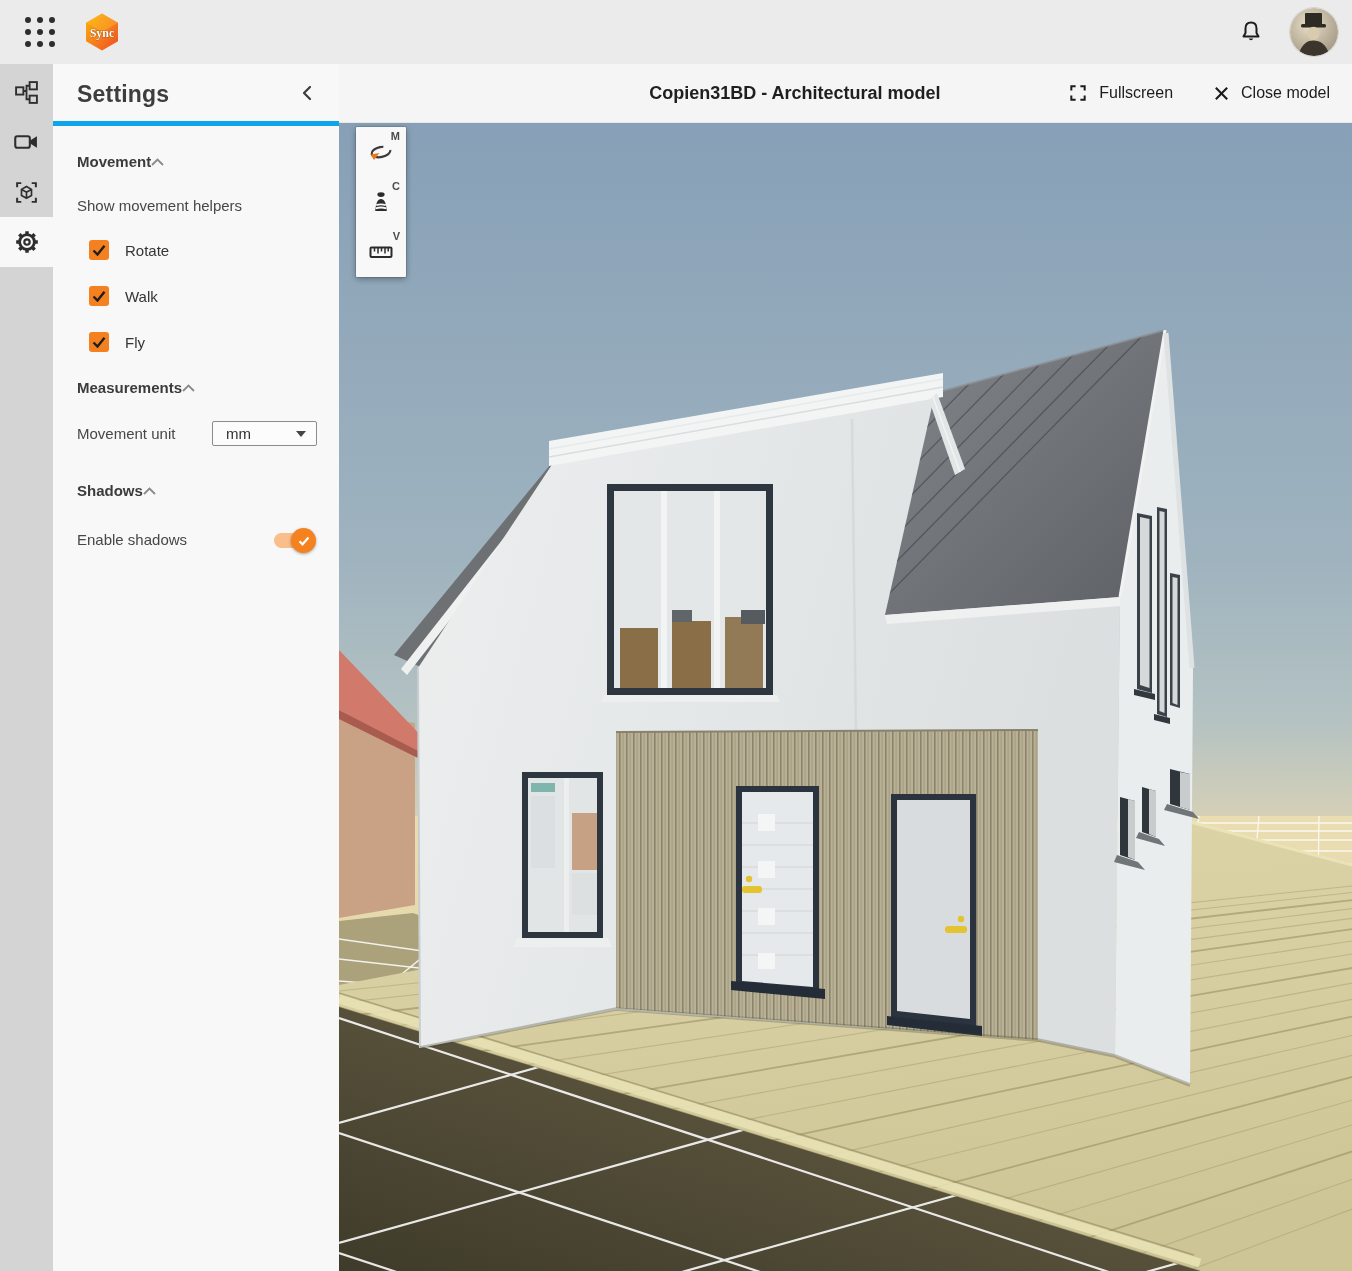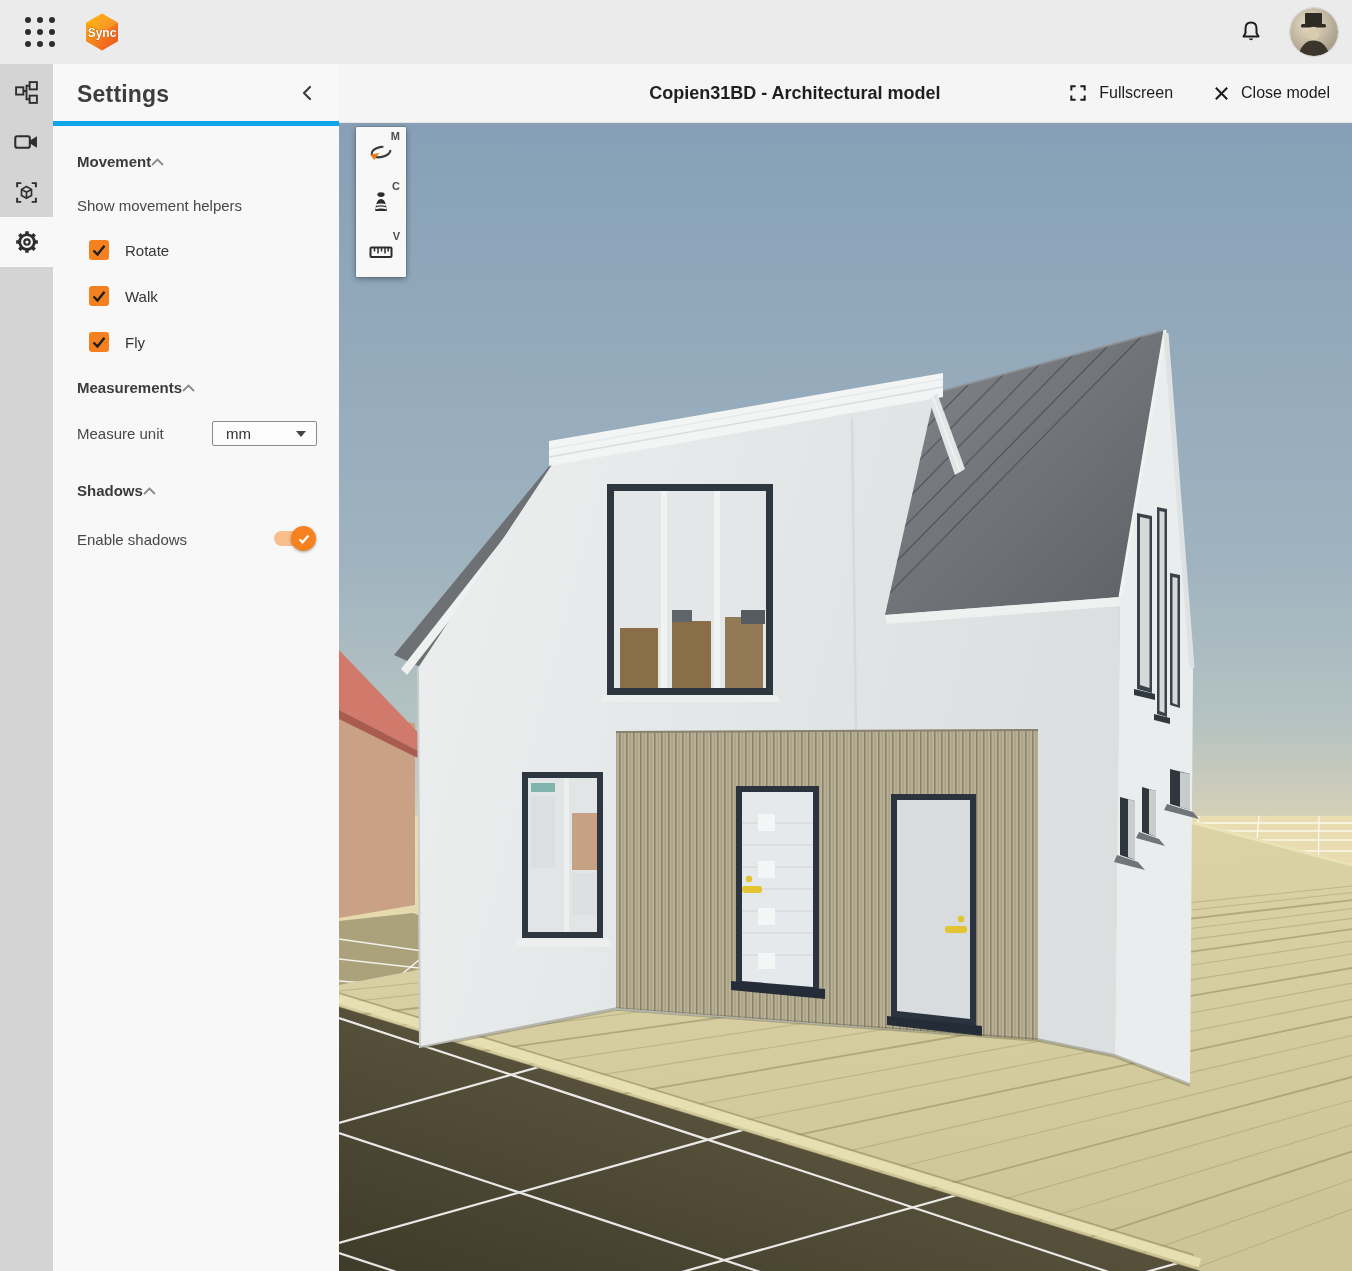--- a/index.html
+++ b/index.html
@@ -4,21 +4,21 @@
 <style>
   * { box-sizing: border-box; margin: 0; padding: 0; }
   html,body { width:1352px; height:1271px; }
   body { font-family:"Liberation Sans", sans-serif; background:#EBEBEB; overflow:hidden; }
 
   
   .topbar { height:64px; display:flex; align-items:center; background:#EBEBEB; padding:0 14px 0 24px; }
   .appgrid { width:32px; height:32px; background:none; border:none; cursor:pointer;
              display:grid; grid-template-columns:repeat(3,1fr); grid-template-rows:repeat(3,1fr); gap:4px; place-items:center; }
   .appgrid i { width:6px; height:6px; border-radius:50%; background:#2d2d2d; }
-  .logo { margin-left:26px; width:40px; height:40px; cursor:pointer; }
+  .logo { margin-left:26px; width:40px; height:40px; cursor:pointer;font-family:Liberation Serif, serif; }
   .spacer { flex:1; }
   .iconbtn { background:none; border:none; cursor:pointer; display:flex; align-items:center; justify-content:center; }
   .bell { margin-right:26px; }
   .avatar { width:48px; height:48px; border-radius:50%; overflow:hidden; cursor:pointer; box-shadow:0 0 0 1px rgba(0,0,0,.1); }
 
   
   .main { display:flex; height:1207px; }
 
   
   .sidebar { width:53px; background:#D4D4D4; padding-top:3px; flex:0 0 53px; }
@@ -35,21 +35,21 @@
   .sec-title { font-size:15px; font-weight:700; color:#3b3b3b; }
   .helper-label { font-size:15px; color:#474747; margin-top:27px; }
   .chk-row { display:flex; align-items:center; gap:16px; margin:26px 0 0 12px; }
   .chk { width:20px; height:20px; background:#F5801F; border-radius:3px; display:flex; align-items:center; justify-content:center; cursor:pointer; flex:0 0 20px; }
   .chk-label { font-size:15px; color:#353535; }
   .unit-row { display:flex; align-items:center; margin-top:25px; }
   .row-label { font-size:15px; color:#474747; }
   .selectbox { margin-left:auto; width:105px; height:25px; border:1px solid #8c8c8c; border-radius:2px; background:#FCFCFC;
                display:flex; align-items:center; padding:0 10px 0 13px; font-size:15px; color:#333; cursor:pointer; }
   .caret { margin-left:auto; width:0; height:0; border-left:5px solid transparent; border-right:5px solid transparent; border-top:6px solid #454545; }
-  .toggle-row { display:flex; align-items:flex-start; margin-top:32px; }
+  .toggle-row { display:flex; align-items:flex-end; margin-top:32px; }
   .toggle { margin-left:auto; margin-right:4px; position:relative; width:39px; height:15px; background:#F9BE8A; border-radius:8px; cursor:pointer; }
   .knob { position:absolute; right:-3px; top:-5px; width:25px; height:25px; border-radius:50%; background:#F5821F;
           display:flex; align-items:center; justify-content:center; box-shadow:0 1px 3px rgba(0,0,0,.35); }
 
   
   .viewport { flex:1; display:flex; flex-direction:column; position:relative; background:#701a75; }
   .vp-head { height:59px; background:#F5F5F5; display:flex; align-items:center; position:relative; padding-right:22px; border-bottom:1px solid #e7e7e7; }
   .vp-title { position:absolute; left:45%; transform:translateX(-50%); font-size:18px; font-weight:700; color:#1f1f1f; white-space:nowrap; }
   .vp-actions { margin-left:auto; display:flex; align-items:center; gap:40px; }
   .vp-btn { display:flex; align-items:center; gap:11px; background:none; border:none; cursor:pointer; font-family:inherit; font-size:16px; color:#1c1c1c; }
@@ -200,21 +200,21 @@
       </div>
 
       <div class="section" style="margin-top:20px">
         <div class="sec-head">
           <span class="sec-title">Measurements</span>
           <svg width="13" height="8" viewBox="0 0 13 8">
             <polyline points="1,7 6.5,1.5 12,7" fill="none" stroke="#8a8a8a" stroke-width="1.8"></polyline>
           </svg>
         </div>
         <div class="unit-row">
-          <span class="row-label">Measure unit</span>
+          <span class="row-label">Movement unit</span>
           <div class="selectbox">
             <span>mm</span>
             <i class="caret"></i>
           </div>
         </div>
       </div>
 
       <div class="section" style="margin-top:36px">
         <div class="sec-head">
           <span class="sec-title">Shadows</span>

